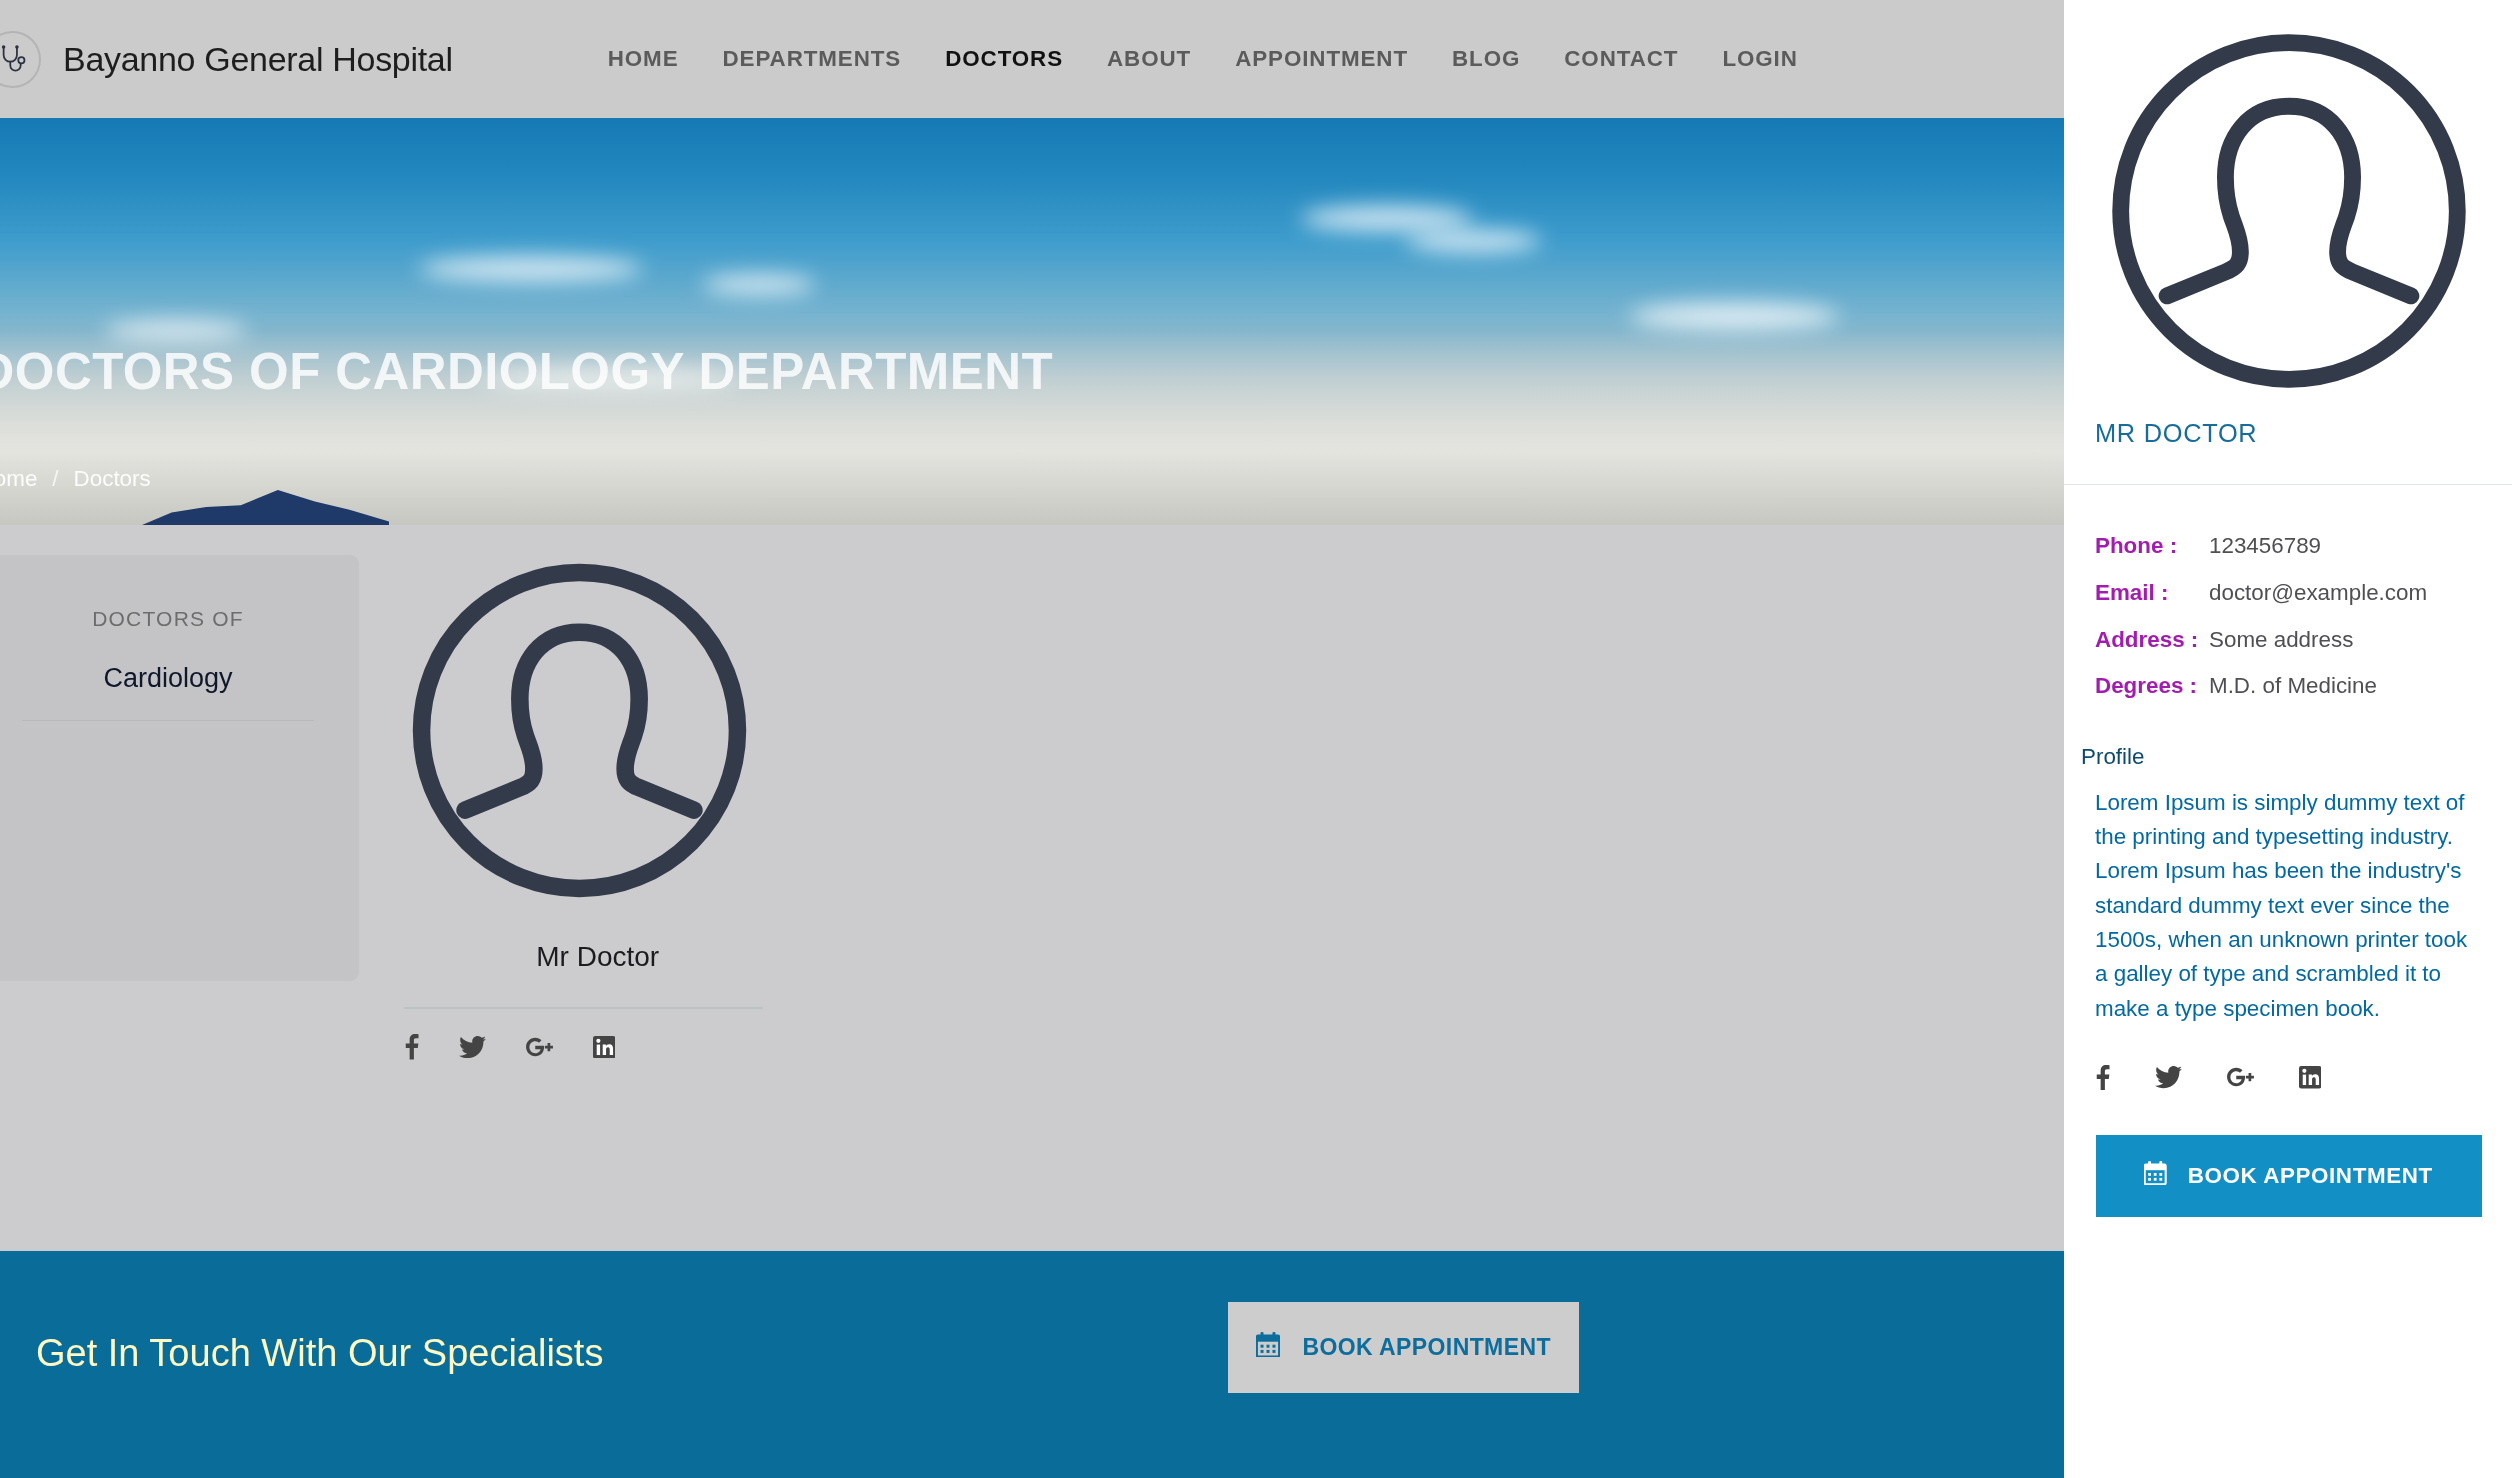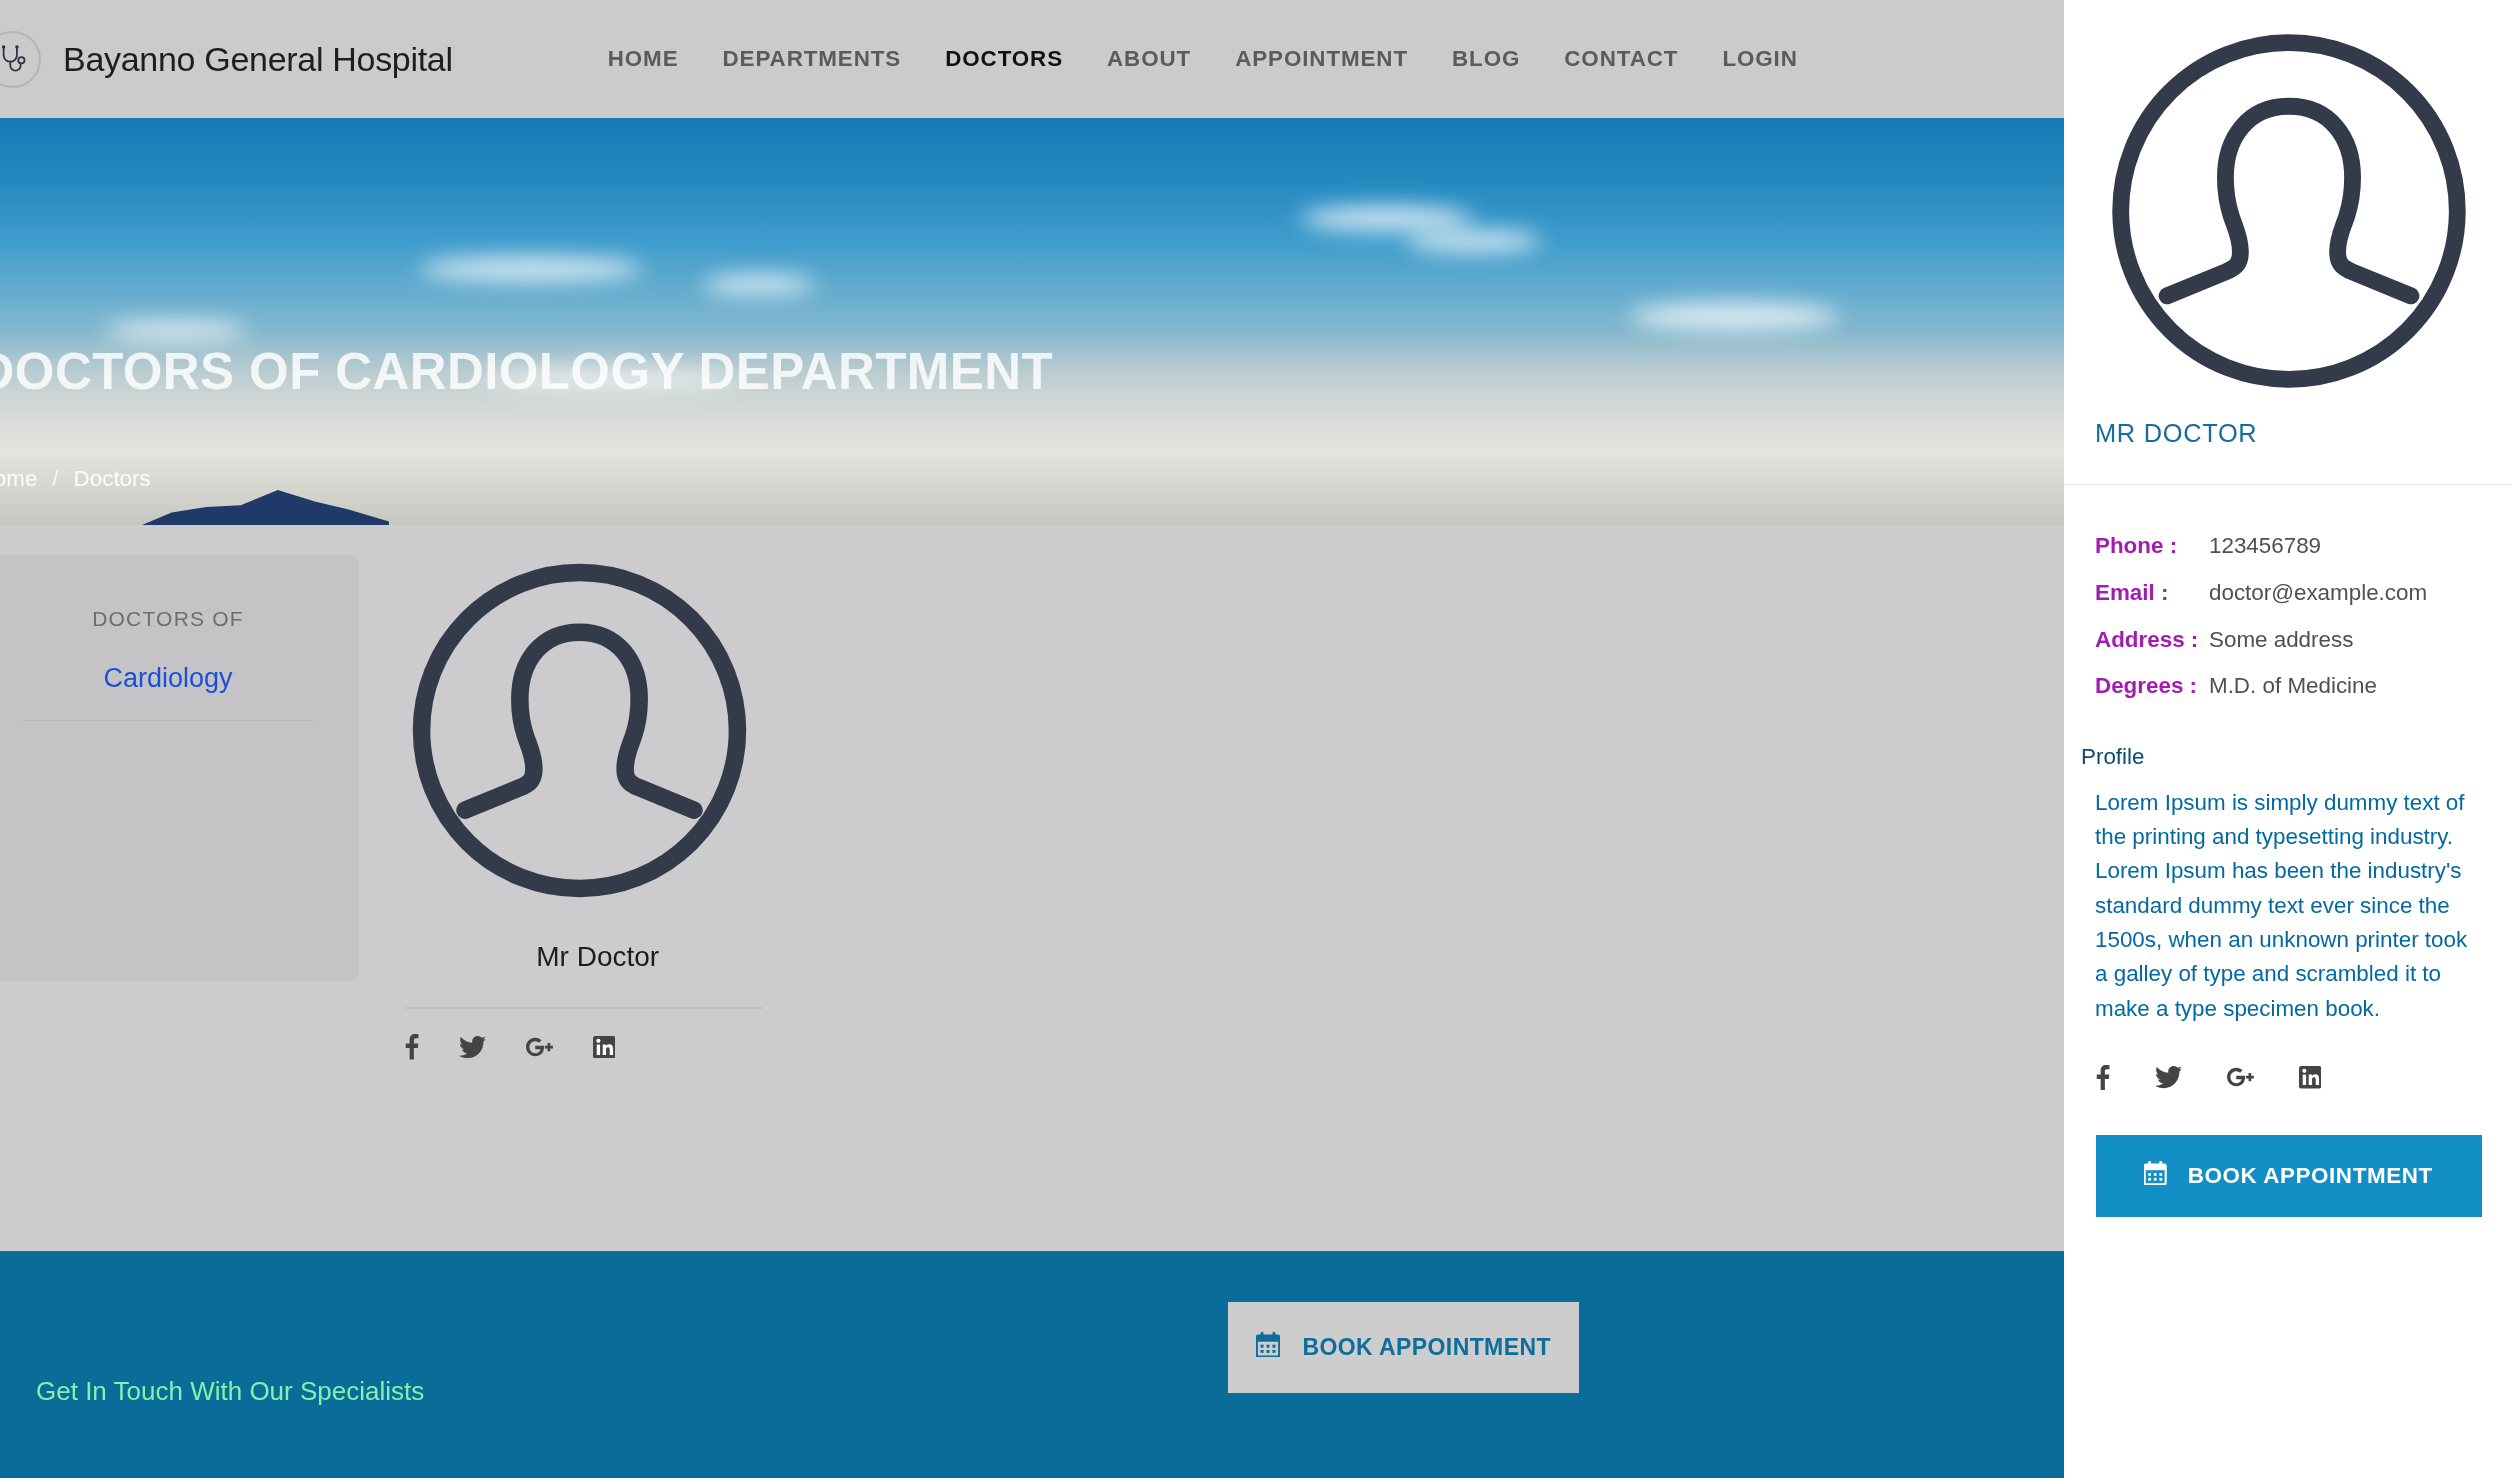--- a/index.html
+++ b/index.html
@@ -95,42 +95,42 @@
   }
   #sidebar-title {
     font-size:21px; letter-spacing:1.2px; color:#6d6d6d;
     text-transform:uppercase; font-weight:400;
   }
   .dept-item {
     font-size:27px; color:#26262a; padding:34px 0 28px 0;
     border-bottom:1.5px solid #b9b9bb; cursor:pointer; line-height:1;
   }
   .dept-item:first-of-type { padding-top:46px; }
-  .dept-item.active { color:#1d4ed8; }
+  .dept-item.active { color:#0f172a; }
   .dept-item.last { border-bottom:none; }
 
   
   #doctor-card { position:absolute; left:396px; top:22.4px; width:396px; }
   #card-avatar { width:366px; height:366px; display:flex; align-items:center; justify-content:center; }
   #card-name {
     margin-top:28px; margin-left:7.5px;
     font-size:28px; color:#1c1c20; font-weight:400;
   }
   #card-divider { margin:34px 7.5px 0 7.5px; width:359px; height:1.5px; background:#bcc3c3; }
   #card-social { margin:25.4px 0 0 7.5px; display:flex; gap:40px; align-items:center; }
   .soc { color:#444444; cursor:pointer; display:flex; align-items:center; }
 
   
   #footer-cta {
     position:absolute; left:0; top:1251px; width:2064px; height:228px;
     background:#0a6c99;
   }
   #cta-text {
     position:absolute; left:36px; top:81px;
-    font-size:26px; color:#86efac; font-weight:400; white-space:nowrap;margin-top:44px;
+    font-size:38px; color:#fef9c3; font-weight:400; white-space:nowrap;
   }
   #cta-btn {
     position:absolute; left:1228px; top:51px;
     width:351px; height:91px;
     background:#cdcdcd; color:#0d6d9c;
     display:flex; align-items:center; justify-content:center; gap:22.4px;
     font-size:23px; font-weight:700; letter-spacing:0.4px;
     cursor:pointer; text-transform:uppercase;
   }
 

